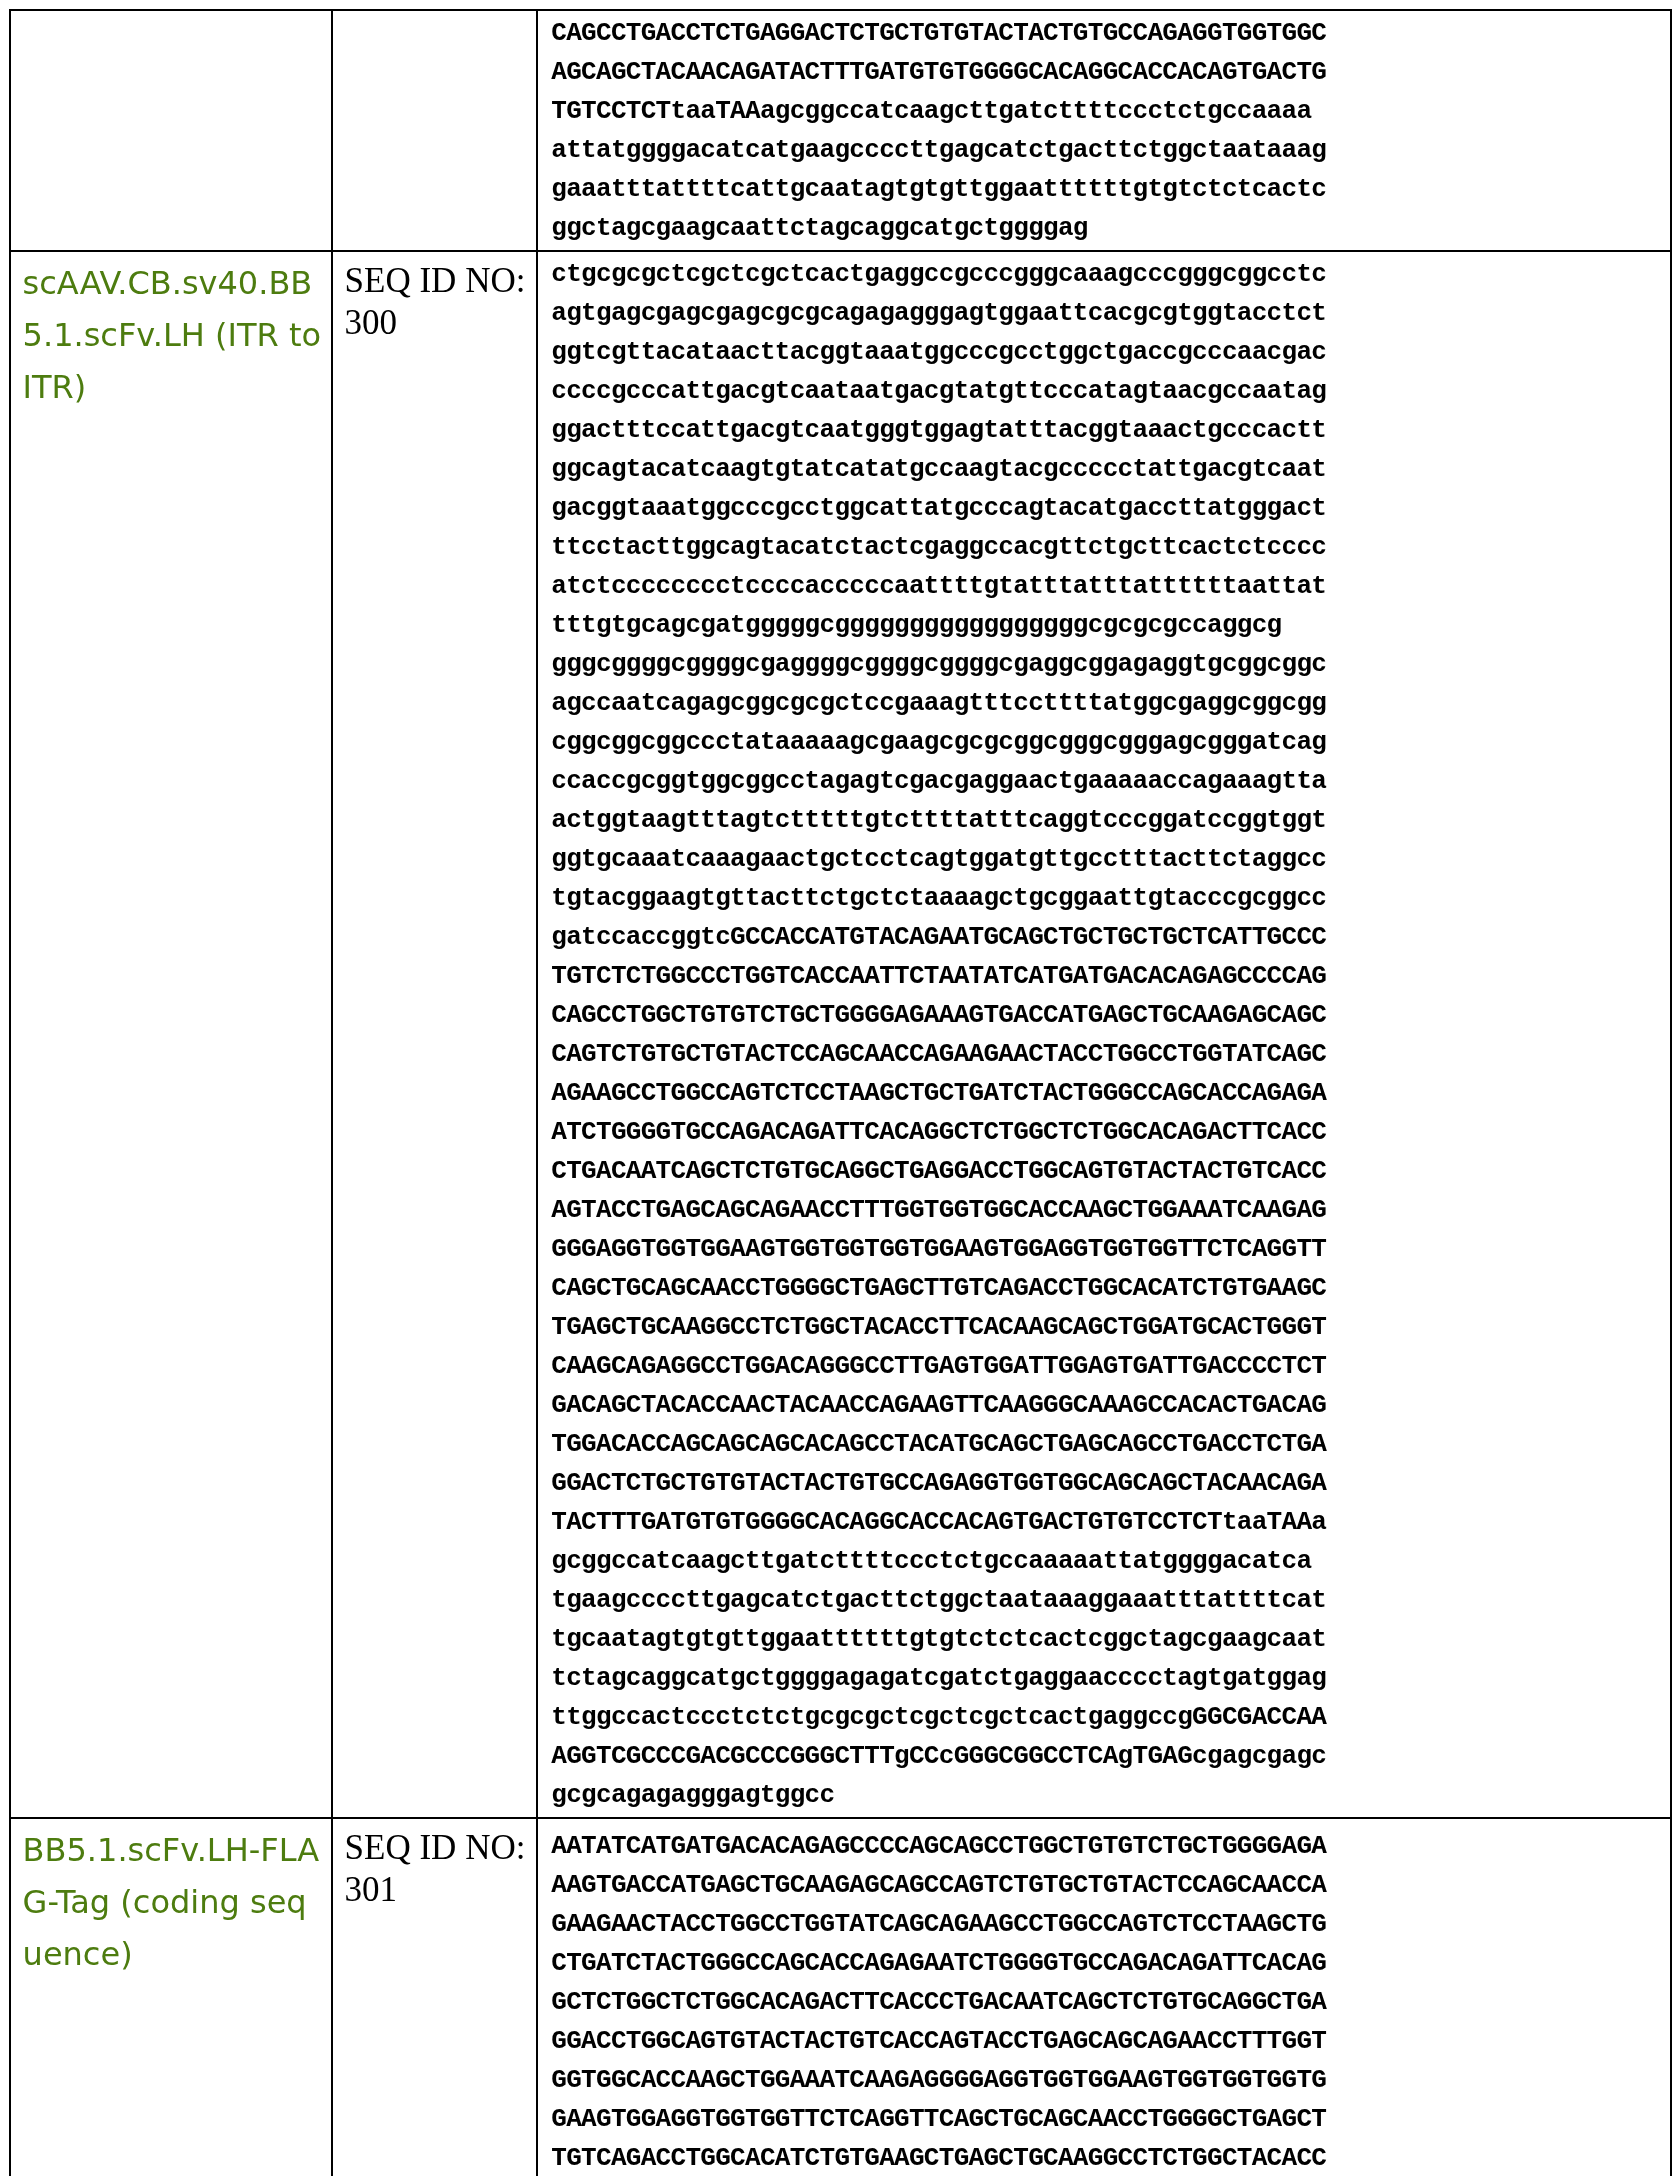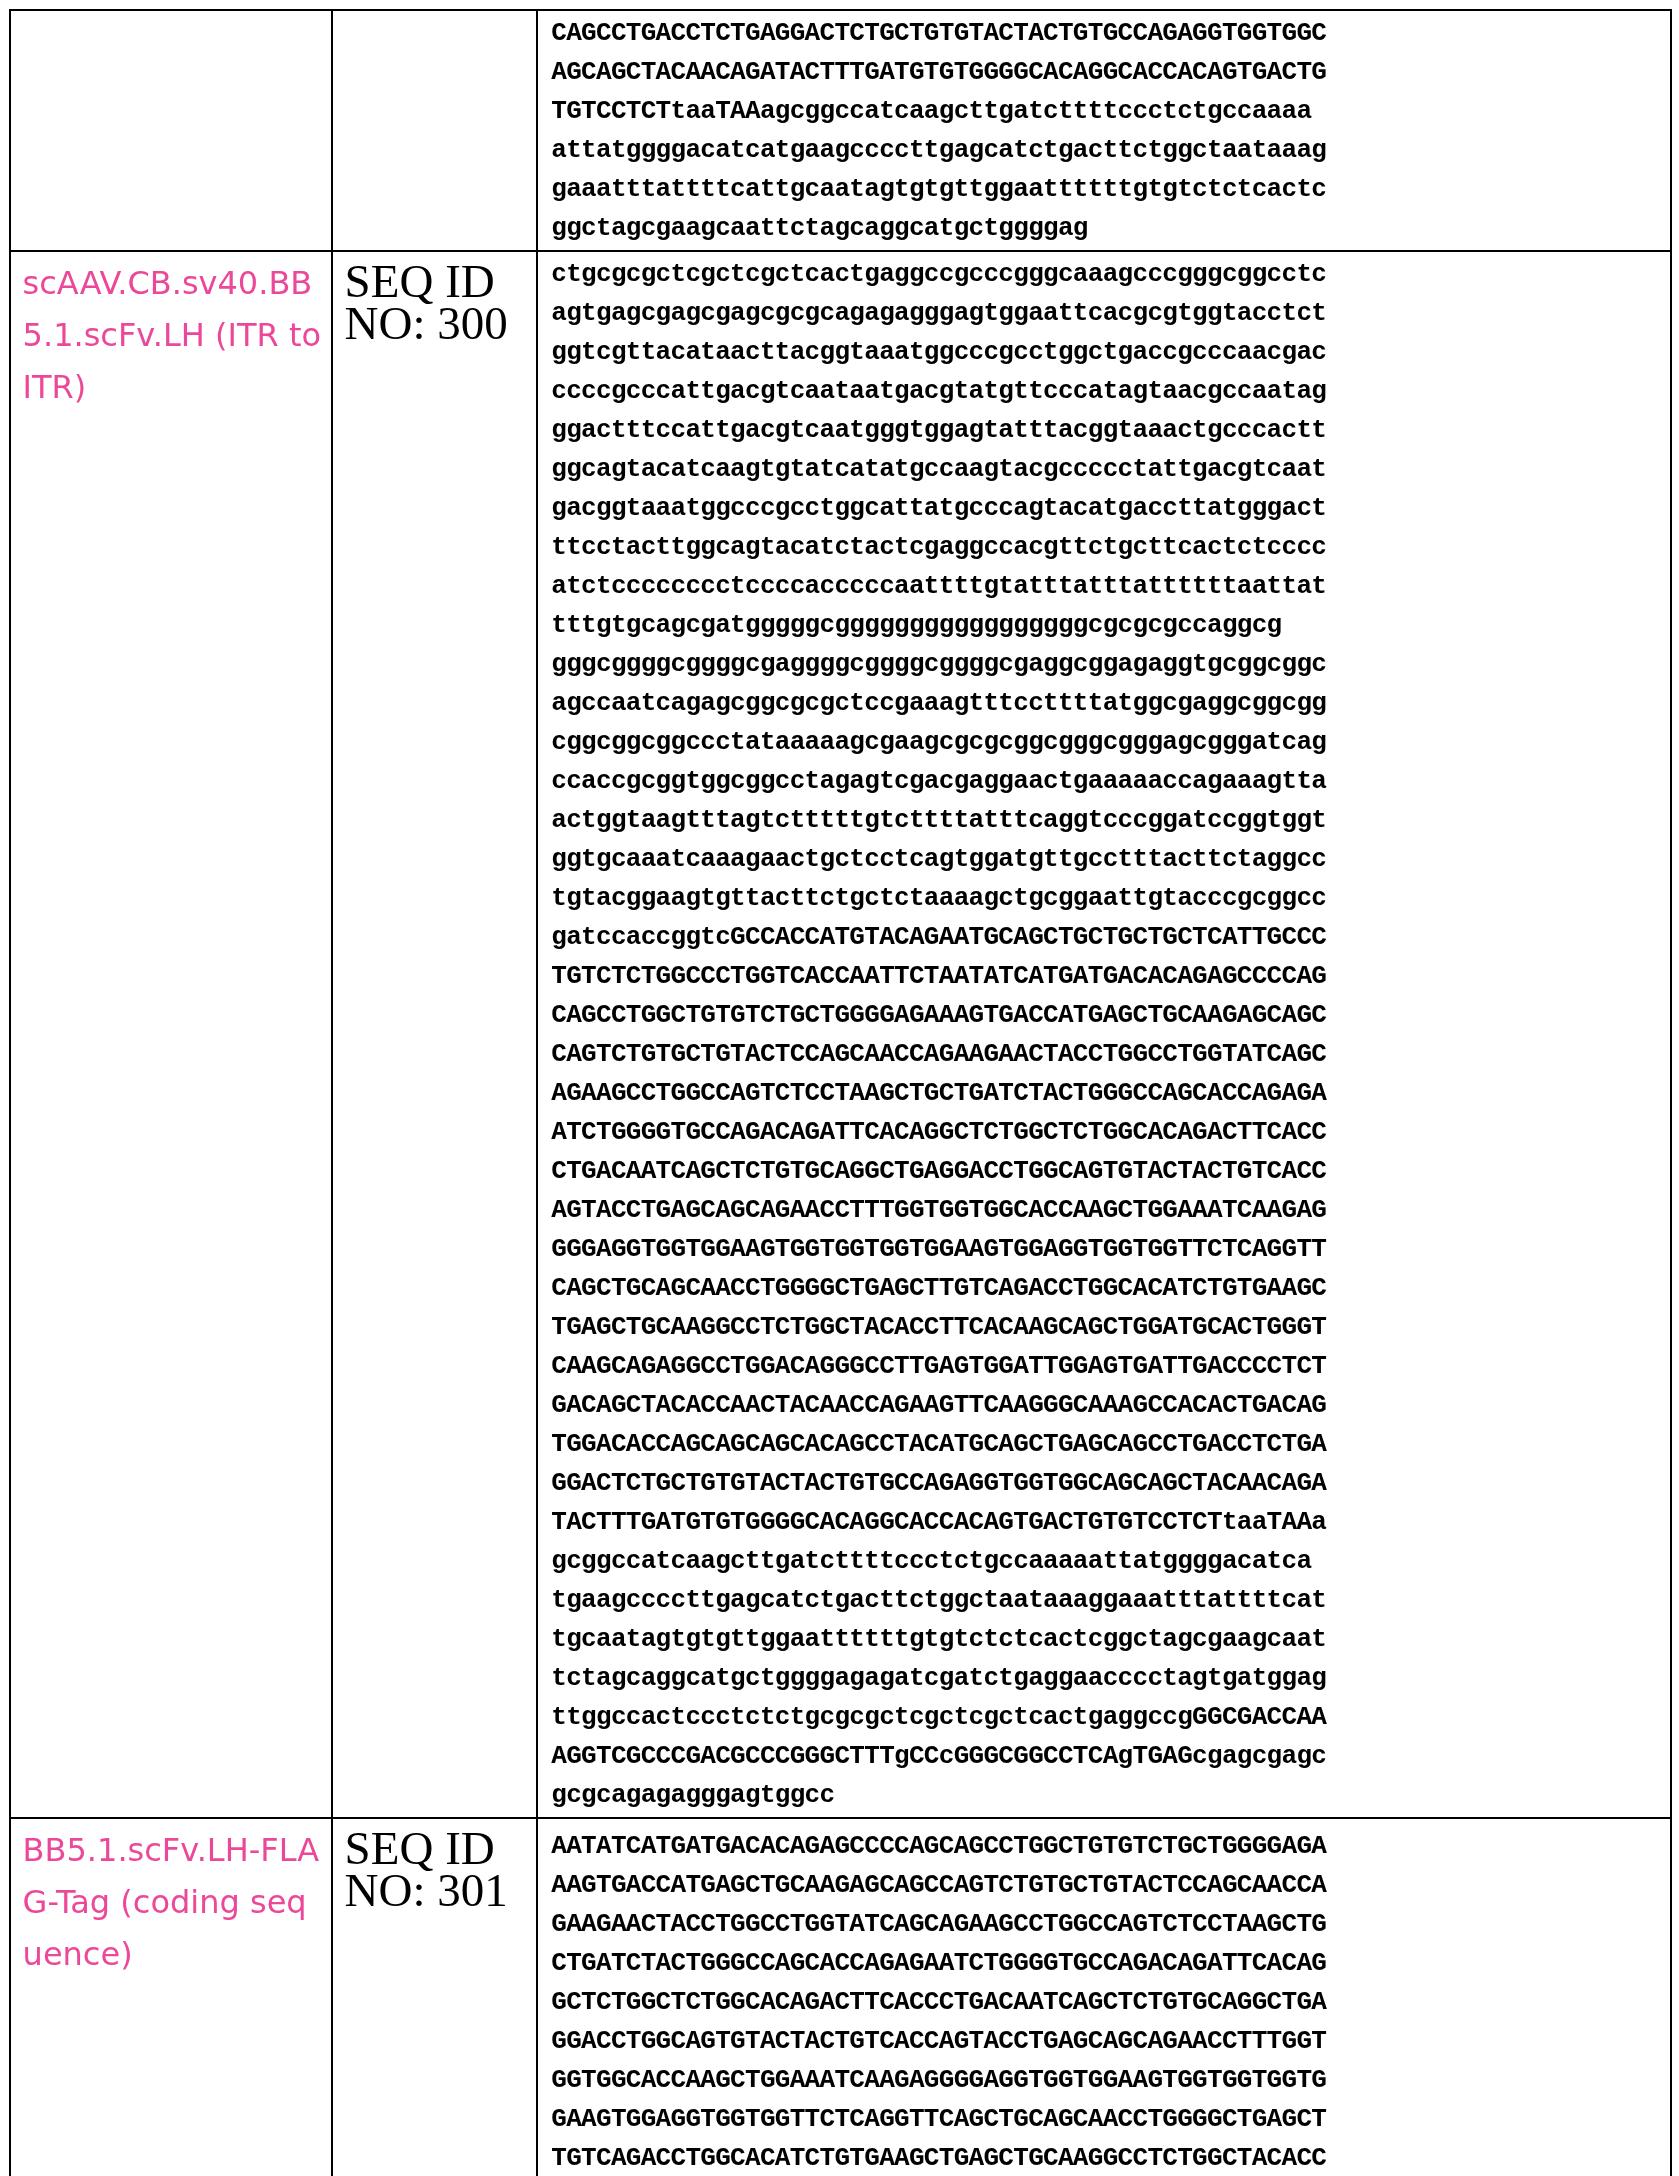--- a/index.html
+++ b/index.html
@@ -16,26 +16,26 @@
     padding: 0;
   }
   col.c-name { width: 322px; }
   col.c-id { width: 205px; }
   col.c-seq { width: 1134px; }
   .name-cell {
     font-family: "DejaVu Sans", sans-serif;
     font-size: 32px;
     line-height: 52px;
     padding: 5.1px 8.6px 0 12px !important;
-    color: #ec4899;
+    color: #4d7c0f;
     word-break: break-all;
   }
   .id-cell {
     font-family: "Liberation Serif", serif;
-    font-size: 47px;
+    font-size: 35px;
     line-height: 42px;
     padding: 8.6px 8.6px 0 12px !important;
     color: #000;
     border-radius: 28px;
   }
   .seq-cell { padding: 3.4px 8.6px 1.7px 13.7px !important; }
   .seq-line {
     font-family: "Liberation Mono", monospace;
     font-size: 26px;
     line-height: 39px;

